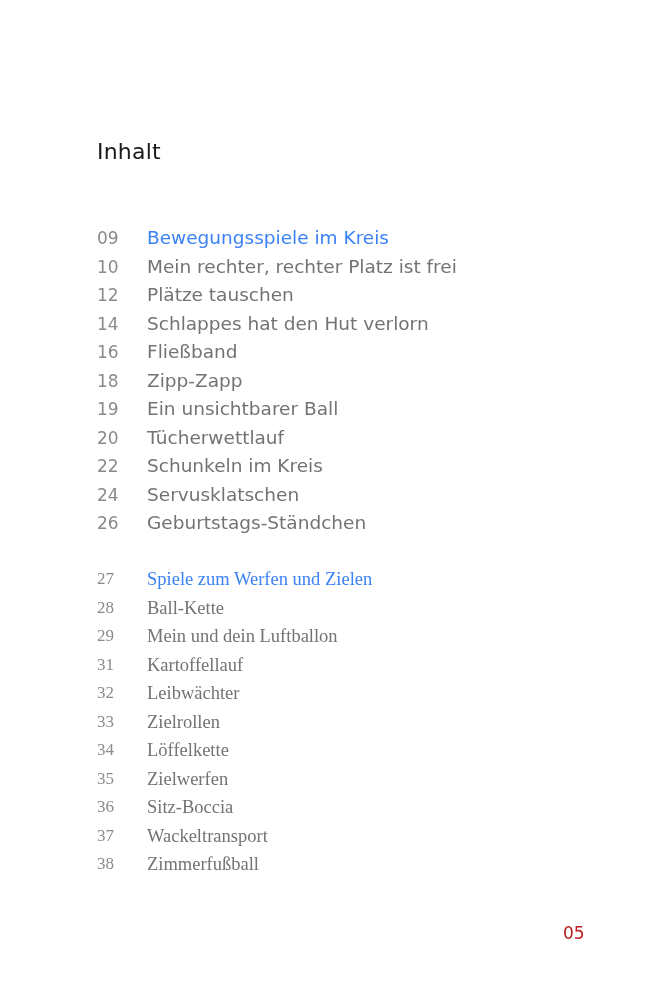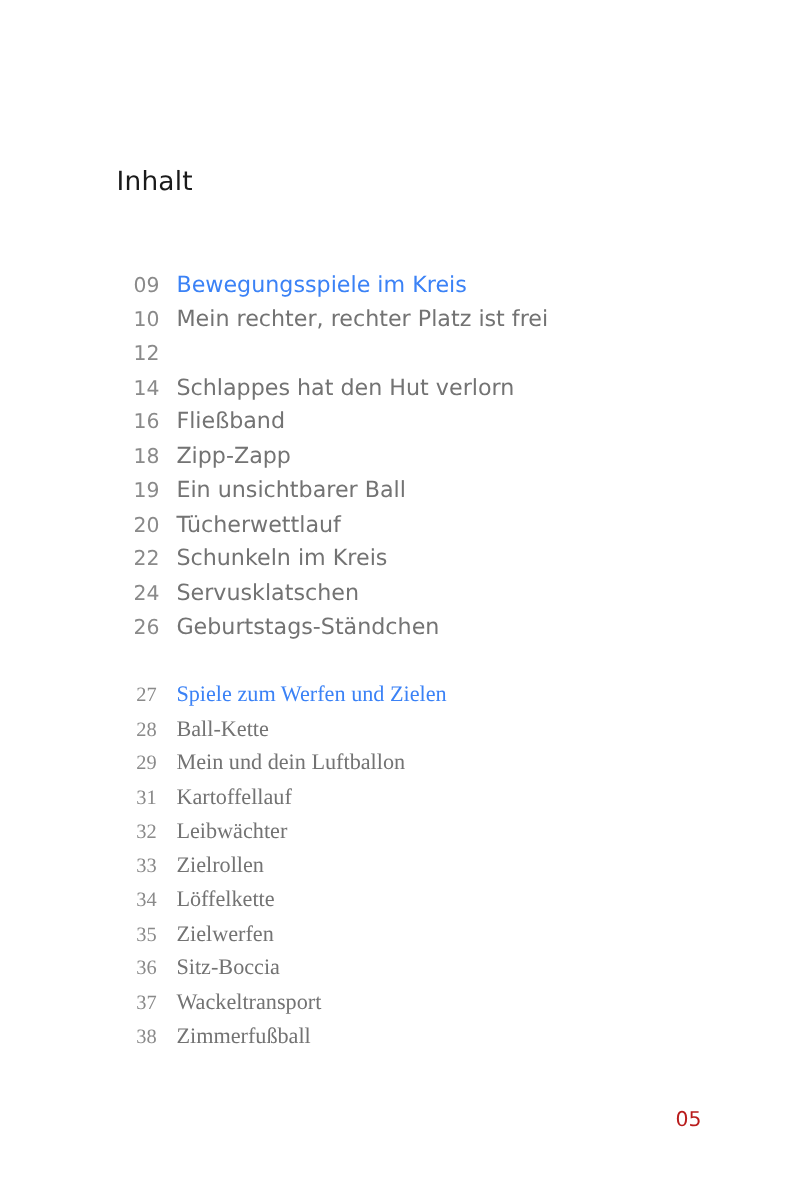--- a/index.html
+++ b/index.html
@@ -1,18 +1,18 @@
 <!DOCTYPE html>
 <html><head>
 <meta charset="utf-8">
 <style>
   html, body { margin: 0; padding: 0; background: #ffffff; }
   body { width: 665px; height: 1000px; position: relative; overflow: hidden; font-family: "DejaVu Sans", sans-serif; }
   .title { position: absolute; left: 97px; top: 124px; font-size: 22px; color: #1a1a1a; font-weight: normal; letter-spacing: 0.2px; }
-  .section { position: absolute; left: 97px; text-align: center; }
+  .section { position: absolute; left: 97px; }
   .row { height: 28.5px; line-height: 28.5px; font-size: 18.5px; white-space: nowrap; display: flex; }
   .num { width: 50px; color: #8a8a8a; font-size: 17px; }
   .label { color: #737373; }
   .row.heading .label { color: #3b82f6; }
   .pagenum { position: absolute; left: 563px; top: 923px; font-size: 17px; color: #b91c1c; }
 </style>
 </head>
 <body>
 
 <h1 class="title">Inhalt</h1>
@@ -21,20 +21,21 @@
     <div class="row heading">
       <span class="num">09</span>
       <span class="label">Bewegungsspiele im Kreis</span>
     </div>
     <div class="row">
       <span class="num">10</span>
       <span class="label">Mein rechter, rechter Platz ist frei</span>
     </div>
     <div class="row">
       <span class="num">12</span>
+      <span class="label">Plätze tauschen</span>
     </div>
     <div class="row">
       <span class="num">14</span>
       <span class="label">Schlappes hat den Hut verlorn</span>
     </div>
     <div class="row">
       <span class="num">16</span>
       <span class="label">Fließband</span>
     </div>
     <div class="row">

